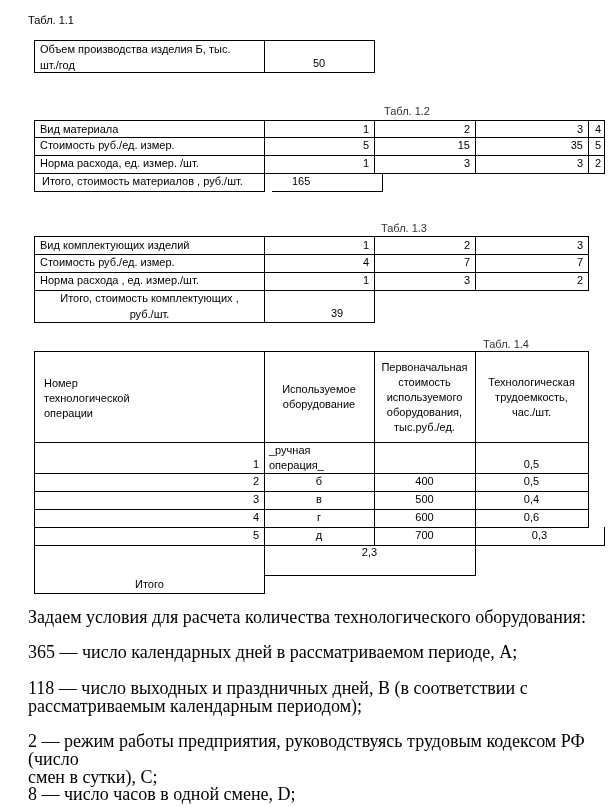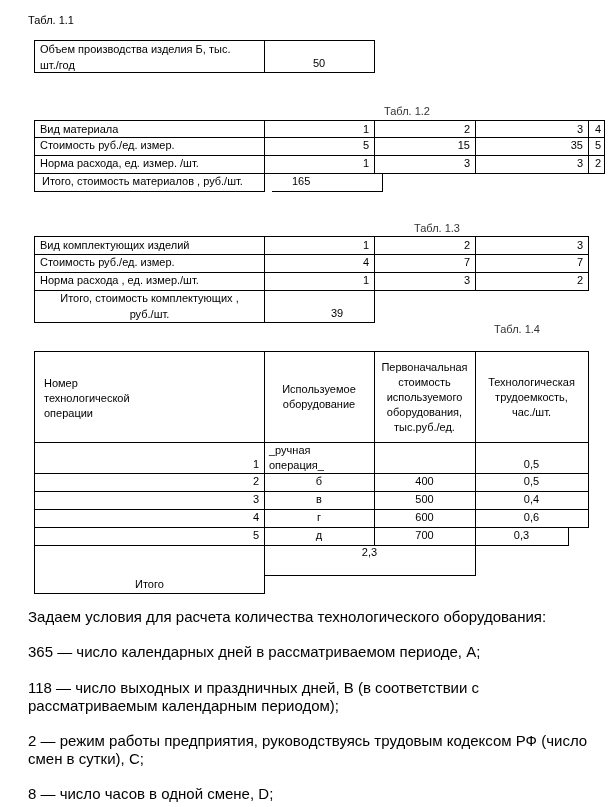--- a/index.html
+++ b/index.html
@@ -8,21 +8,21 @@
   .abs { position: absolute; }
   .cap { font-size: 11px; }
   .cell { position: absolute; box-sizing: border-box; font-size: 11px; line-height: 17px;
           padding: 0 5px; white-space: nowrap; }
   .bt { border-top: 1px solid #000; }
   .bb { border-bottom: 1px solid #000; }
   .bl { border-left: 1px solid #000; }
   .br { border-right: 1px solid #000; }
   .r { text-align: right; }
   .c { text-align: center; }
-  .serif { font-family: Liberation Sans, sans-serif; font-size: 15px; line-height: 18px; }
+  .serif { font-family: Liberation Serif, serif; font-size: 18px; line-height: 18px; }
   .vbot { display: flex; align-items: flex-end; }
   .vmid { display: flex; align-items: center; justify-content: center; text-align: center; white-space: normal; }
 </style>
 </head>
 <body>
 
 <div class="abs cap" style="left:28px;top:14px;">Табл. 1.1</div>
 <div>
   <div class="cell bt bb bl br" style="left:34px;top:40px;width:231px;height:33px;line-height:16px;padding-top:0;">
     <div>Объем производства изделия Б, тыс.</div>
@@ -49,21 +49,21 @@
   <div class="cell bb bl br" style="left:34px;top:155px;width:231px;height:19px;">Норма расхода, ед. измер. /шт.</div>
   <div class="cell bb br r" style="left:264px;top:155px;width:111px;height:19px;">1</div>
   <div class="cell bb br r" style="left:374px;top:155px;width:102px;height:19px;">3</div>
   <div class="cell bb br r" style="left:475px;top:155px;width:114px;height:19px;">3</div>
   <div class="cell bb br r" style="left:588px;top:155px;width:17px;height:19px;padding:0 3px;">2</div>
 
   <div class="cell bb bl br" style="left:34px;top:173px;width:231px;height:19px;padding-left:7px;">Итого, стоимость материалов , руб./шт.</div>
   <div class="cell bb br" style="left:264px;top:173px;width:111px;height:19px;padding-left:20px;margin-left:8px;">165</div>
 </div>
 
-<div class="abs cap" style="left:381px;top:222px;color:#333;margin-left:33px;">Табл. 1.3</div>
+<div class="abs cap" style="left:381px;top:222px;color:#333;">Табл. 1.3</div>
 <div>
   <div class="cell bt bb bl br" style="left:34px;top:236px;width:231px;height:19px;">Вид комплектующих изделий</div>
   <div class="cell bt bb br r" style="left:264px;top:236px;width:111px;height:19px;">1</div>
   <div class="cell bt bb br r" style="left:374px;top:236px;width:102px;height:19px;">2</div>
   <div class="cell bt bb br r" style="left:475px;top:236px;width:114px;height:19px;">3</div>
 
   <div class="cell bb bl br" style="left:34px;top:254px;width:231px;height:19px;">Стоимость руб./ед. измер.</div>
   <div class="cell bb br r" style="left:264px;top:254px;width:111px;height:19px;">4</div>
   <div class="cell bb br r" style="left:374px;top:254px;width:102px;height:19px;">7</div>
   <div class="cell bb br r" style="left:475px;top:254px;width:114px;height:19px;">7</div>
@@ -73,21 +73,21 @@
   <div class="cell bb br r" style="left:374px;top:272px;width:102px;height:19px;">3</div>
   <div class="cell bb br r" style="left:475px;top:272px;width:114px;height:19px;">2</div>
 
   <div class="cell bb bl br c" style="left:34px;top:290px;width:231px;height:33px;line-height:16px;padding-top:0;">
     <div>Итого, стоимость комплектующих ,</div>
     <div>руб./шт.</div>
   </div>
   <div class="cell bb br vbot" style="left:264px;top:290px;width:111px;height:33px;padding-left:67px;">39</div>
 </div>
 
-<div class="abs cap" style="left:483px;top:323px;color:#333;margin-left:11px;">Табл. 1.4</div>
+<div class="abs cap" style="left:483px;top:338px;color:#333;">Табл. 1.4</div>
 <div>
 
   <div class="cell bt bb bl br" style="left:34px;top:351px;width:231px;height:92px;line-height:15px;padding-top:24px;padding-left:9px;">
     <div>Номер</div>
     <div>технологической</div>
     <div>операции</div>
   </div>
   <div class="cell bt bb br vmid" style="left:264px;top:351px;width:111px;height:92px;line-height:15px;flex-direction:column;">
     <div>Используемое</div>
     <div>оборудование</div>
@@ -124,21 +124,21 @@
   <div class="cell bb br c" style="left:475px;top:491px;width:114px;height:19px;">0,4</div>
 
   <div class="cell bb bl br r" style="left:34px;top:509px;width:231px;height:19px;">4</div>
   <div class="cell bb br c" style="left:264px;top:509px;width:111px;height:19px;">г</div>
   <div class="cell bb br c" style="left:374px;top:509px;width:102px;height:19px;">600</div>
   <div class="cell bb br c" style="left:475px;top:509px;width:114px;height:19px;">0,6</div>
 
   <div class="cell bb bl br r" style="left:34px;top:527px;width:231px;height:19px;">5</div>
   <div class="cell bb br c" style="left:264px;top:527px;width:111px;height:19px;">д</div>
   <div class="cell bb br c" style="left:374px;top:527px;width:102px;height:19px;">700</div>
-  <div class="cell bb br c" style="left:475px;top:527px;width:94px;height:19px;">0,3</div>
+  <div class="cell bb br c" style="left:475px;top:527px;width:130px;height:19px;">0,3</div>
 
   <div class="cell bb bl br vbot" style="left:34px;top:545px;width:231px;height:49px;padding-left:100px;">Итого</div>
   <div class="cell bb br c" style="left:264px;top:545px;width:212px;height:31px;line-height:15px;">2,3</div>
 </div>
 
 <div class="abs serif" style="left:28px;top:608px;">Задаем условия для расчета количества технологического оборудования:</div>
 <div class="abs serif" style="left:28px;top:643px;">365 — число календарных дней в рассматриваемом периоде, А;</div>
 <div class="abs serif" style="left:28px;top:679px;">
   <div>118 — число выходных и праздничных дней, В (в соответствии с</div>
   <div>рассматриваемым календарным периодом);</div>

